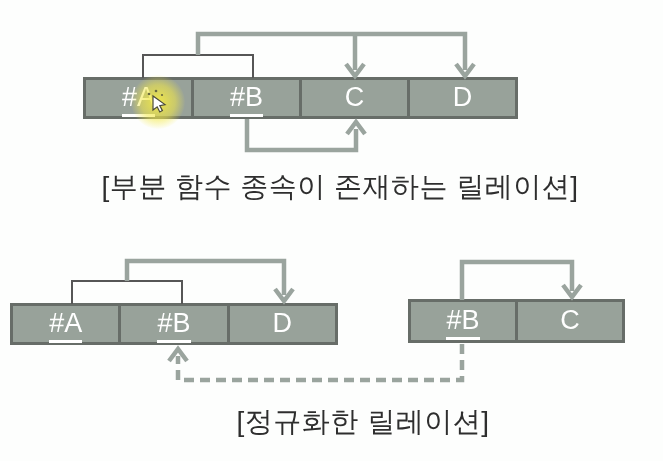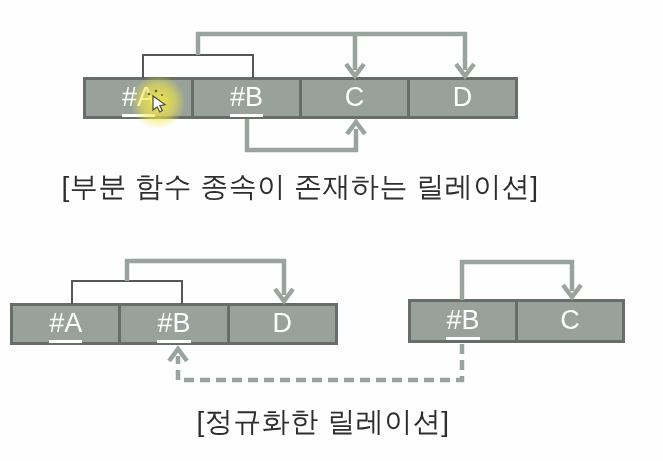--- a/index.html
+++ b/index.html
@@ -53,20 +53,21 @@
   
   .caption{
     position:absolute;
     text-align:center;
     color:var(--caption);
     font-size:28px;
     line-height:40px;
     letter-spacing:0.5px;
     white-space:nowrap;
     z-index:2;
+    padding-left:40px;
   }
   .caption-top{left:0; top:167px; width:600px;}
   .caption-bottom{left:12px; top:402px; width:622px;}
 
   
   .overlay{
     position:absolute;
     left:0;top:0;
     width:663px;height:461px;
     z-index:3;

